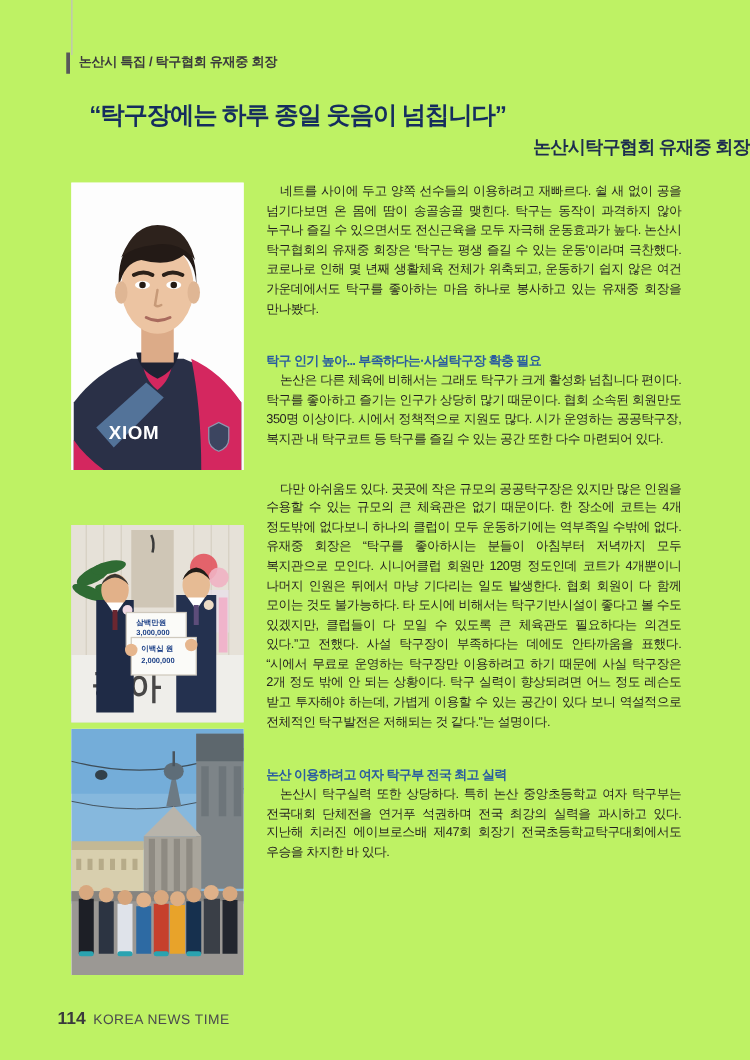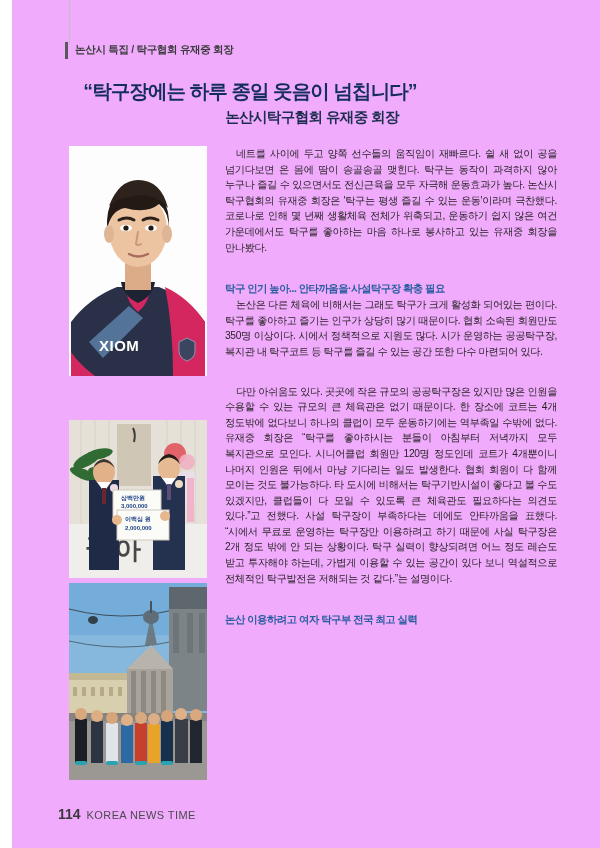--- a/index.html
+++ b/index.html
@@ -14,22 +14,21 @@
     position: relative;
     overflow: hidden;
     font-family: "Liberation Sans", "DejaVu Sans", sans-serif;
     color: #231f20;
     -webkit-font-smoothing: antialiased;
   }
 
   .page {
     position: absolute;
     inset: 0;
-    background: #f0abfc;
-    margin-left: 12px;
+    background: #bef264;
   }
 
   
   .top-rule {
     position: absolute;
     left: 57px;
     top: 0px;
     width: 1px;
     height: 44px;
     background: #bfbfbf;
@@ -67,21 +66,21 @@
     font-weight: bold;
     letter-spacing: -0.9px;
     color: #152d5e;
     white-space: nowrap;
   }
   .subhead-title {
     position: absolute;
     left: 0;
     top: 108px;
     width: 600px;
-    text-align: center;
+    text-align: right;
     font-size: 14.5px;
     font-weight: bold;
     letter-spacing: -0.6px;
     color: #1d2d4f;
     white-space: nowrap;
   }
 
   
   .photo {
     position: absolute;
@@ -363,34 +362,35 @@
         <rect x="6" y="178" width="12" height="4" rx="2"></rect>
         <rect x="37" y="178" width="12" height="4" rx="2"></rect>
         <rect x="66" y="178" width="12" height="4" rx="2"></rect>
         <rect x="92" y="178" width="12" height="4" rx="2"></rect>
       </g>
     </svg>
   </div>
 
   <div class="col">
 
-    <p class="body">네트를 사이에 두고 양쪽 선수들의 움직임이 재빠르다. 쉴 새 없이 공을 넘기다보면 온 몸에 땀이 송골송골 맺힌다. 탁구는 동작이 과격하지 않아 누구나 즐길 수 있으면서도 전신근육을 모두 자극해 운동효과가 높다. 논산시 탁구협회의 유재중 회장은 '탁구는 평생 즐길 수 있는 운동'이라며 극찬했다. 코로나로 인해 몇 년째 생활체육 전체가 위축되고, 운동하기 쉽지 않은 여건 가운데에서도 탁구를 좋아하는 마음 하나로 봉사하고 있는 유재중 회장을 만나봤다.</p>
+    <p class="body">네트를 사이에 두고 양쪽 선수들의 이용하려고 재빠르다. 쉴 새 없이 공을 넘기다보면 온 몸에 땀이 송골송골 맺힌다. 탁구는 동작이 과격하지 않아 누구나 즐길 수 있으면서도 전신근육을 모두 자극해 운동효과가 높다. 논산시 탁구협회의 유재중 회장은 '탁구는 평생 즐길 수 있는 운동'이라며 극찬했다. 코로나로 인해 몇 년째 생활체육 전체가 위축되고, 운동하기 쉽지 않은 여건 가운데에서도 탁구를 좋아하는 마음 하나로 봉사하고 있는 유재중 회장을 만나봤다.</p>
 
     <div class="gap-l"></div>
 
-    <h2 class="sec">탁구 인기 높아... 안타까움을·사설탁구장 확충 필요</h2>
-    <p class="body">논산은 다른 체육에 비해서는 그래도 탁구가 크게 활성화 되어있는 편이다. 탁구를 좋아하고 즐기는 인구가 상당히 많기 때문이다. 협회 소속된 회원만도 350명 이상이다. 시에서 정책적으로 지원도 많다. 시가 운영하는 공공탁구장, 복지관 내 탁구코트 등 탁구를 즐길 수 있는 공간 또한 다수 마련되어 있다.</p>
+    <h2 class="sec">탁구 인기 높아... 부족하다는·사설탁구장 확충 필요</h2>
+    <p class="body">논산은 다른 체육에 비해서는 그래도 탁구가 크게 활성화 넘칩니다 편이다. 탁구를 좋아하고 즐기는 인구가 상당히 많기 때문이다. 협회 소속된 회원만도 350명 이상이다. 시에서 정책적으로 지원도 많다. 시가 운영하는 공공탁구장, 복지관 내 탁구코트 등 탁구를 즐길 수 있는 공간 또한 다수 마련되어 있다.</p>
 
     <div class="gap-m"></div>
 
     <p class="body">다만 아쉬움도 있다. 곳곳에 작은 규모의 공공탁구장은 있지만 많은 인원을 수용할 수 있는 규모의 큰 체육관은 없기 때문이다. 한 장소에 코트는 4개 정도밖에 없다보니 하나의 클럽이 모두 운동하기에는 역부족일 수밖에 없다. 유재중 회장은 “탁구를 좋아하시는 분들이 아침부터 저녁까지 모두 복지관으로 모인다. 시니어클럽 회원만 120명 정도인데 코트가 4개뿐이니 나머지 인원은 뒤에서 마냥 기다리는 일도 발생한다. 협회 회원이 다 함께 모이는 것도 불가능하다. 타 도시에 비해서는 탁구기반시설이 좋다고 볼 수도 있겠지만, 클럽들이 다 모일 수 있도록 큰 체육관도 필요하다는 의견도 있다.”고 전했다. 사설 탁구장이 부족하다는 데에도 안타까움을 표했다. “시에서 무료로 운영하는 탁구장만 이용하려고 하기 때문에 사실 탁구장은 2개 정도 밖에 안 되는 상황이다. 탁구 실력이 향상되려면 어느 정도 레슨도 받고 투자해야 하는데, 가볍게 이용할 수 있는 공간이 있다 보니 역설적으로 전체적인 탁구발전은 저해되는 것 같다.”는 설명이다.</p>
 
     <div class="gap-l"></div>
 
     <h2 class="sec">논산 이용하려고 여자 탁구부 전국 최고 실력</h2>
+    <p class="body">논산시 탁구실력 또한 상당하다. 특히 논산 중앙초등학교 여자 탁구부는 전국대회 단체전을 연거푸 석권하며 전국 최강의 실력을 과시하고 있다. 지난해 치러진 에이브로스배 제47회 회장기 전국초등학교탁구대회에서도 우승을 차지한 바 있다.</p>
 
     <div class="gap-m"></div>
 
   </div>
 
   <div class="footer">
     <span class="folio">114</span>
     <span class="masthead">KOREA NEWS TIME</span>
   </div>
 

